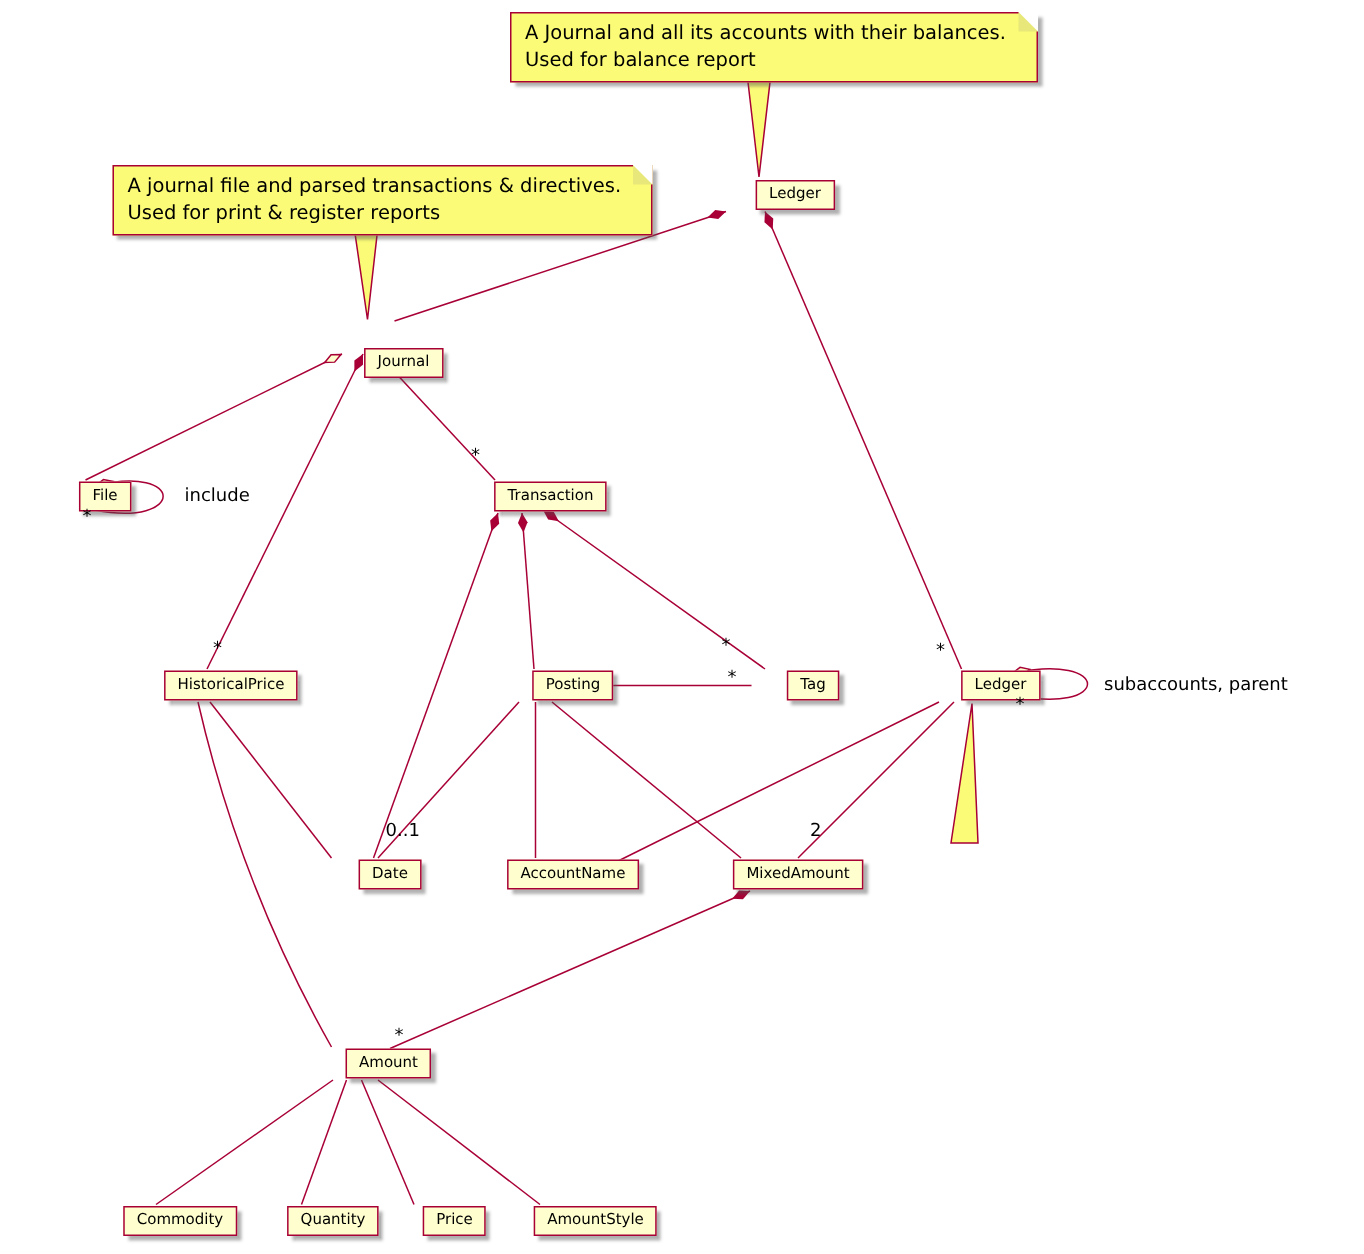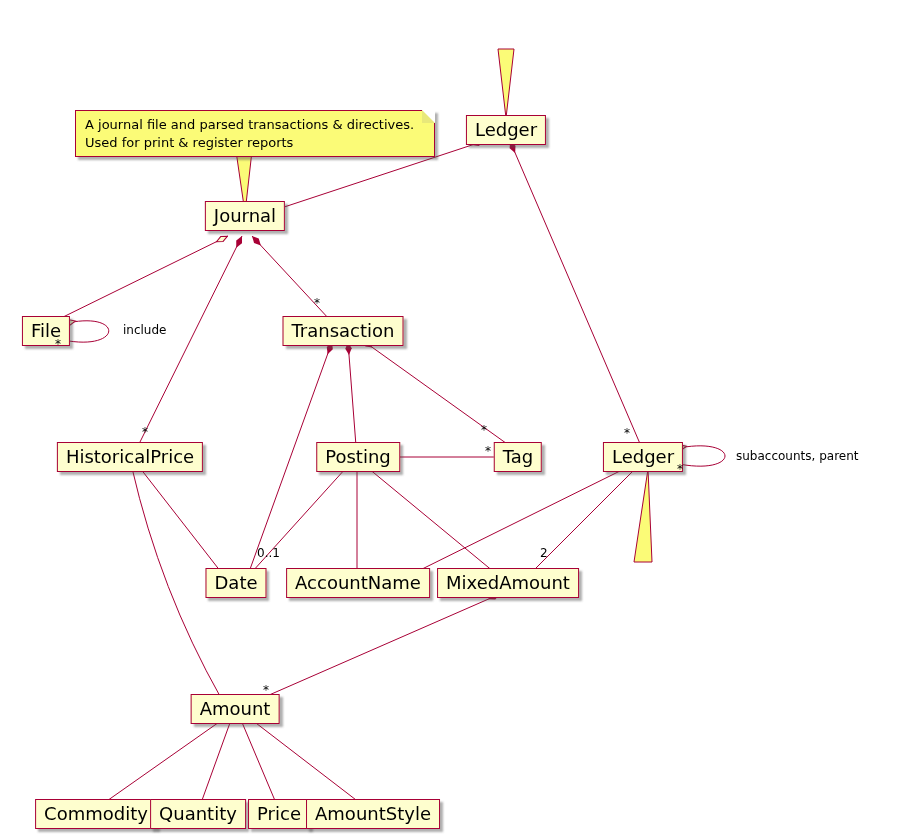--- a/index.html
+++ b/index.html
@@ -10,25 +10,26 @@
     background:#ffffff;
     overflow:hidden;
   }
   svg.wires{position:absolute;left:0;top:0;width:909px;height:836px;}
   .cls{
     position:absolute;
     transform:translate(-50%,-50%);
     background:#FEFECE;
     border:1px solid #A80036;
     padding:3px 8px 4px 8px;
-    font-size:18px;
+    font-size:10px;
     color:#000;
     white-space:nowrap;
     box-shadow:3px 3px 2px rgba(80,80,80,0.45);
     z-index:3;
+    margin-left:24px;
   }
   .note{
     position:absolute;
     background:#FBFB77;
     border:1px solid #A80036;
     padding:5px 20px 5px 9px;
     font-size:13px;
     line-height:1.35;
     color:#000;
     white-space:pre-line;
@@ -92,25 +93,27 @@
       <path d="M500,594 L260,699" marker-start="url(#diamF)"></path>
       <path d="M140,468 L221,572"></path>
       <path d="M132,468 Q160,590 221,698"></path>
       <path d="M222,720 L104,803"></path>
       <path d="M231,720 L201,803"></path>
       <path d="M241,720 L276,803"></path>
       <path d="M252,720 L360,803"></path>
     </g>
   </svg>
 
+  <div class="note" style="left:340px;top:8px">A Journal and all its accounts with their balances.
+Used for balance report</div>
   <div class="note" style="left:75px;top:110px">A journal file and parsed transactions &amp; directives.
 Used for print &amp; register reports</div>
 
   <div class="cls" style="left:506px;top:130px">Ledger</div>
-  <div class="cls" style="left:245px;top:216px">Journal</div>
+  <div class="cls" style="left:245px;top:242px">Journal</div>
   <div class="cls" style="left:46px;top:331px">File</div>
   <div class="cls" style="left:343px;top:331px">Transaction</div>
   <div class="cls" style="left:130px;top:457px">HistoricalPrice</div>
   <div class="cls" style="left:358px;top:457px">Posting</div>
   <div class="cls" style="left:518px;top:457px">Tag</div>
   <div class="cls" style="left:643px;top:457px">Ledger</div>
   <div class="cls" style="left:236px;top:583px">Date</div>
   <div class="cls" style="left:358px;top:583px">AccountName</div>
   <div class="cls" style="left:508px;top:583px">MixedAmount</div>
   <div class="cls" style="left:235px;top:709px">Amount</div>

